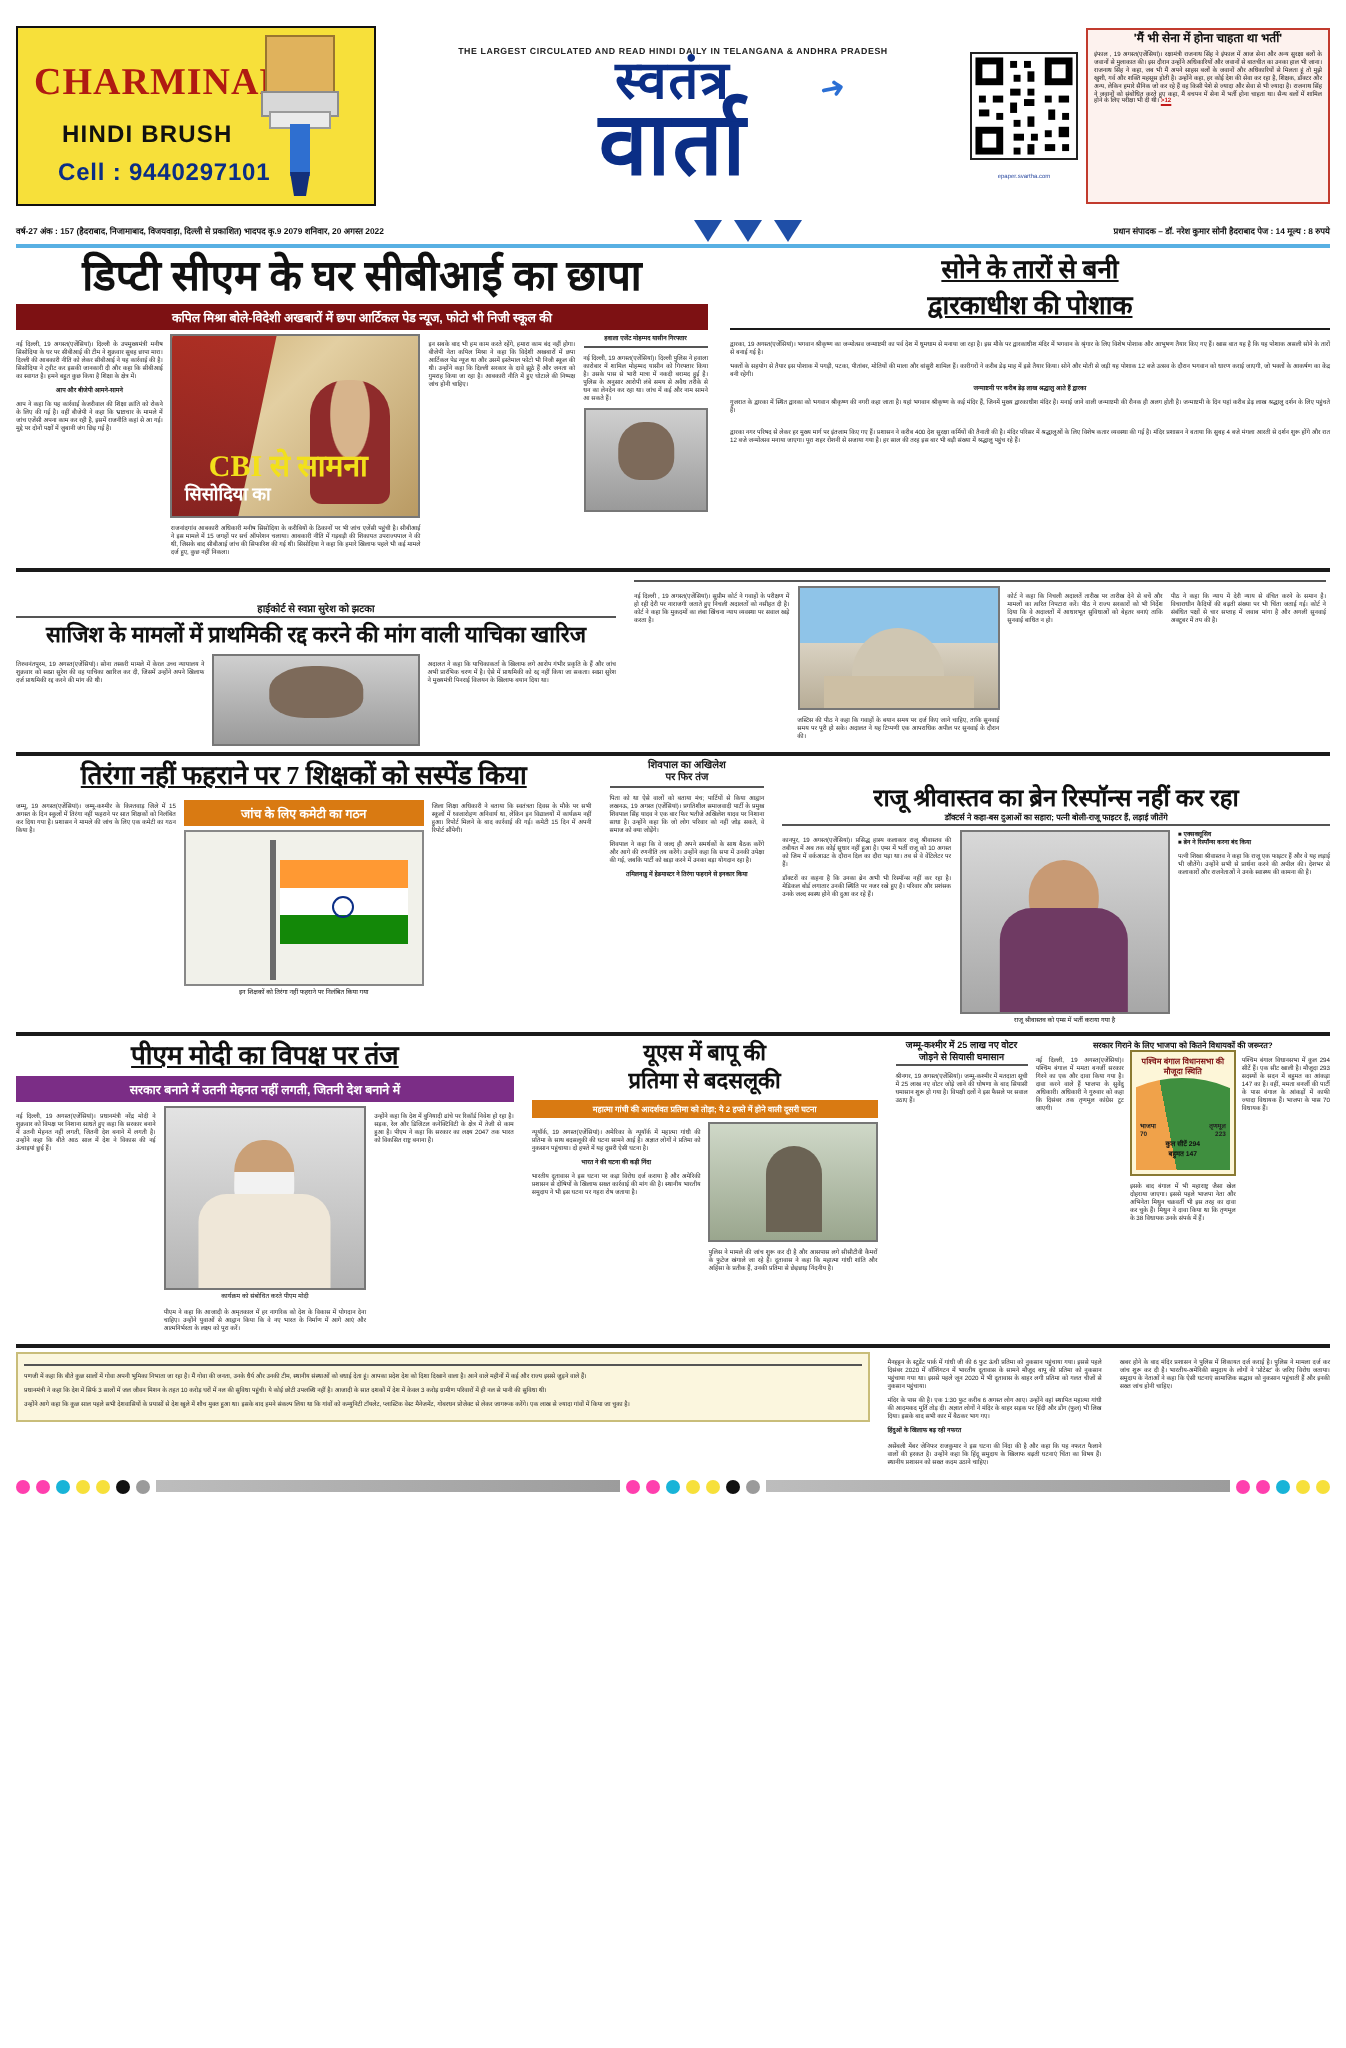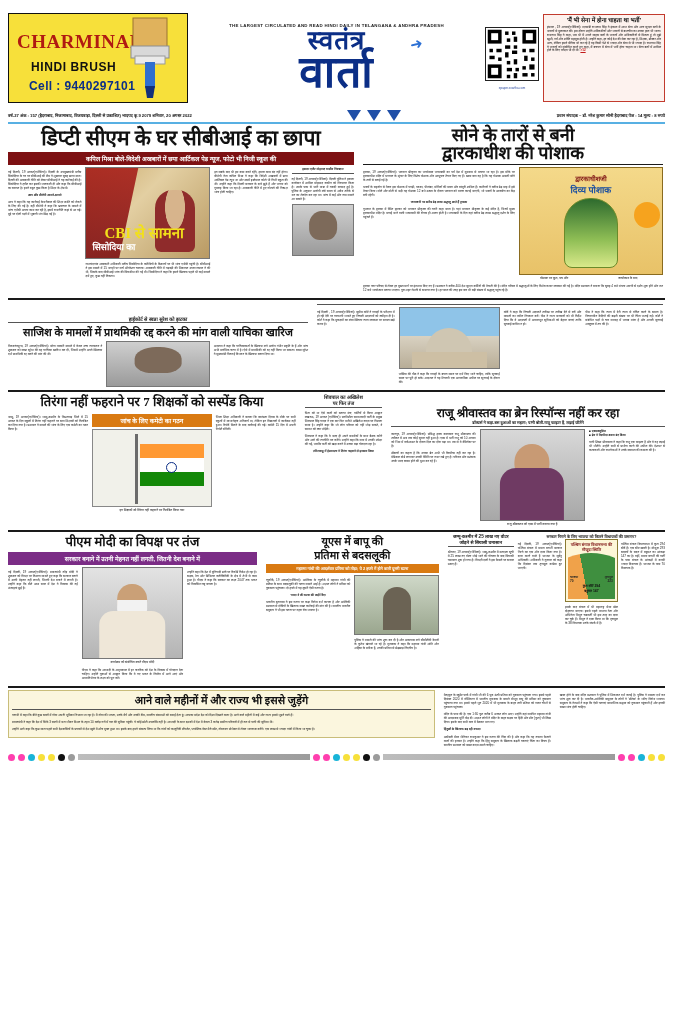--- a/index.html
+++ b/index.html
@@ -43,22 +43,22 @@
   .bluebar{height:2px;background:#58b0e3;margin-bottom:2px;}
   .tri{display:inline-block;width:0;height:0;border-left:7px solid transparent;border-right:7px solid transparent;border-top:11px solid #1f4fa8;margin:0 3px;vertical-align:middle;}
 
   
   .cols{display:flex;gap:4px;}
   .col{flex:1;}
   .vline{width:1px;background:#999;}
 
   .bighead{font-family:"Liberation Serif",serif;font-weight:bold;text-align:center;color:#111;}
   .h-main{font-size:21px;line-height:24px;}
-  .h-sec{font-size:18px;line-height:18px;}
-  .h-med{font-size:13px;line-height:16px;}
+  .h-sec{font-size:13px;line-height:18px;text-decoration:underline;}
+  .h-med{font-size:13px;line-height:16px;text-decoration:underline;}
   .h-sm{font-size:11px;line-height:14px;}
 
   .ribbon{background:#7d1113;color:#fff;font-size:6.2px;font-weight:bold;text-align:center;padding:2px 3px;margin:2px 0;}
   .ribbon-purple{background:#7b2d86;}
   .ribbon-orange{background:#d97a12;}
 
   .photo{width:100%;display:block;border:.5px solid #777;box-sizing:border-box;}
   .cap{font-size:3.2px;text-align:center;line-height:4px;padding:1px 0;}
 
   
@@ -189,21 +189,21 @@
     </div>
   </div>
 
   <div class="infostrip">
     <span>वर्ष-27 अंक : 157 (हैदराबाद, निजामाबाद, विजयवाड़ा, दिल्ली से प्रकाशित) भादपद कृ.9 2079 शनिवार, 20 अगस्त 2022</span>
     <span><i class="tri"></i><i class="tri"></i><i class="tri"></i></span>
     <span>प्रधान संपादक – डॉ. नरेश कुमार सोनी हैदराबाद  पेज : 14   मूल्य : 8 रुपये</span>
   </div>
   <div class="bluebar"></div>
 
-  <div class="cols" style="align-items:flex-start;">
+  <div class="cols" style="align-items:flex-start;justify-content:space-between;">
 
     <div style="width:346px;">
       <div class="bighead h-main">डिप्टी सीएम के घर सीबीआई का छापा</div>
       <div class="ribbon">कपिल मिश्रा बोले-विदेशी अखबारों में छपा आर्टिकल पेड न्यूज, फोटो भी निजी स्कूल की</div>
       <div class="cols" style="gap:4px;">
         <div class="col">
           <p class="tiny">नई दिल्ली, 19 अगस्त(एजेंसियां)। दिल्ली के उपमुख्यमंत्री मनीष सिसोदिया के घर पर सीबीआई की टीम ने शुक्रवार सुबह छापा मारा। दिल्ली की आबकारी नीति को लेकर सीबीआई ने यह कार्रवाई की है। सिसोदिया ने ट्वीट कर इसकी जानकारी दी और कहा कि सीबीआई का स्वागत है। हमने बहुत कुछ किया है शिक्षा के क्षेत्र में।</p>
           <p class="tiny c" style="font-weight:bold">आप और बीजेपी आमने-सामने</p>
           <p class="tiny">आप ने कहा कि यह कार्रवाई केजरीवाल की शिक्षा क्रांति को रोकने के लिए की गई है। वहीं बीजेपी ने कहा कि भ्रष्टाचार के मामले में जांच एजेंसी अपना काम कर रही है, इसमें राजनीति कहां से आ गई। मुद्दे पर दोनों पक्षों में जुबानी जंग छिड़ गई है।</p>
         </div>
@@ -233,32 +233,20 @@
     <div style="width:300px;">
       <div class="bighead h-sec">सोने के तारों से बनी</div>
       <div class="bighead h-sec">द्वारकाधीश की पोशाक</div>
       <div class="rule" style="margin:2px 0"></div>
       <div class="cols" style="gap:4px;">
         <div class="col">
           <p class="tiny">द्वारका, 19 अगस्त(एजेंसियां)। भगवान श्रीकृष्ण का जन्मोत्सव जन्माष्टमी का पर्व देश में धूमधाम से मनाया जा रहा है। इस मौके पर द्वारकाधीश मंदिर में भगवान के श्रृंगार के लिए विशेष पोशाक और आभूषण तैयार किए गए हैं। खास बात यह है कि यह पोशाक असली सोने के तारों से बनाई गई है।</p>
           <p class="tiny">भक्तों के सहयोग से तैयार इस पोशाक में पगड़ी, पटका, पीतांबर, मोतियों की माला और बांसुरी शामिल हैं। कारीगरों ने करीब डेढ़ माह में इसे तैयार किया। सोने और मोती से जड़ी यह पोशाक 12 बजे उत्सव के दौरान भगवान को धारण कराई जाएगी, जो भक्तों के आकर्षण का केंद्र बनी रहेगी।</p>
           <div class="tiny c" style="font-weight:bold">जन्माष्टमी पर करीब डेढ़ लाख श्रद्धालु आते हैं द्वारका</div>
           <p class="tiny">गुजरात के द्वारका में स्थित द्वारका को भगवान श्रीकृष्ण की नगरी कहा जाता है। यहां भगवान श्रीकृष्ण के कई मंदिर हैं, जिनमें मुख्य द्वारकाधीश मंदिर है। मनाई जाने वाली जन्माष्टमी की रौनक ही अलग होती है। जन्माष्टमी के दिन यहां करीब डेढ़ लाख श्रद्धालु दर्शन के लिए पहुंचते हैं।</p>
-        </div>
-        <div class="col" style="flex:.95">
-          <div class="ph-dwarka photo">
-            <div class="band">द्वारकाधीशजी</div>
-            <div class="band2">दिव्य पोशाक</div>
-            <div class="badge"></div>
-            <div class="idol"></div>
-          </div>
-          <div style="display:flex;gap:3px;">
-            <div class="cap" style="flex:1">पोशाक पर फूल, पत्र और</div>
-            <div class="cap" style="flex:1">जन्मोत्सव के बाद</div>
-          </div>
         </div>
       </div>
       <p class="tiny">द्वारका नगर परिषद से लेकर हर मुख्य मार्ग पर इंतजाम किए गए हैं। प्रशासन ने करीब 400 देश सुरक्षा कर्मियों की तैनाती की है। मंदिर परिसर में श्रद्धालुओं के लिए विशेष कतार व्यवस्था की गई है। मंदिर प्रशासन ने बताया कि सुबह 4 बजे मंगला आरती से दर्शन शुरू होंगे और रात 12 बजे जन्मोत्सव मनाया जाएगा। पूरा शहर रोशनी से सजाया गया है। हर साल की तरह इस बार भी बड़ी संख्या में श्रद्धालु पहुंच रहे हैं।</p>
     </div>
   </div>
 
   <div class="rule2" style="margin:3px 0 2px"></div>
 
   <div class="cols" style="align-items:flex-end;">
     <div style="width:300px;">
@@ -446,21 +434,20 @@
           </div>
         </div>
       </div>
     </div>
   </div>
 
   <div class="rule2" style="margin:3px 0 2px"></div>
 
   <div class="cols" style="align-items:flex-start;">
     <div class="yellowbox" style="width:430px;">
-      <div class="bighead h-sm" style="font-size:11px;line-height:13px">आने वाले महीनों में और राज्य भी इससे जुड़ेंगे</div>
       <div class="thin" style="margin:2px 0"></div>
       <p class="tiny">पणजी में कहा कि बीते कुछ सालों में गोवा अपनी भूमिका निभाता जा रहा है। मैं गोवा की जनता, उनके धैर्य और उनकी टीम, स्थानीय संस्थाओं को बधाई देता हूं। आपका प्रदेश देश को दिशा दिखाने वाला है। आने वाले महीनों में कई और राज्य इससे जुड़ने वाले हैं।</p>
       <p class="tiny">प्रधानमंत्री ने कहा कि देश में सिर्फ 3 सालों में जल जीवन मिशन के तहत 10 करोड़ घरों में नल की सुविधा पहुंची। ये कोई छोटी उपलब्धि नहीं है। आजादी के सात दशकों में देश में केवल 3 करोड़ ग्रामीण परिवारों में ही नल से पानी की सुविधा थी।</p>
       <p class="tiny">उन्होंने आगे कहा कि कुछ साल पहले सभी देशवासियों के प्रयासों से देश खुले में शौच मुक्त हुआ था। इसके बाद हमने संकल्प लिया था कि गांवों को कम्युनिटी टॉयलेट, प्लास्टिक वेस्ट मैनेजमेंट, गोबरधन प्रोजेक्ट से लेकर जागरूक करेंगे। एक लाख से ज्यादा गांवों में किया जा चुका है।</p>
     </div>
 
     <div class="vline"></div>
 
     <div style="width:110px;">
       <p class="tiny">मैनहट्टन के स्टूडेंट पार्क में गांधी जी की 6 फुट ऊंची प्रतिमा को नुकसान पहुंचाया गया। इससे पहले दिसंबर 2020 में वॉशिंगटन में भारतीय दूतावास के सामने मौजूद बापू की प्रतिमा को नुकसान पहुंचाया गया था। इससे पहले जून 2020 में भी दूतावास के बाहर लगी प्रतिमा को गलत चीजों से नुकसान पहुंचाया।</p>

